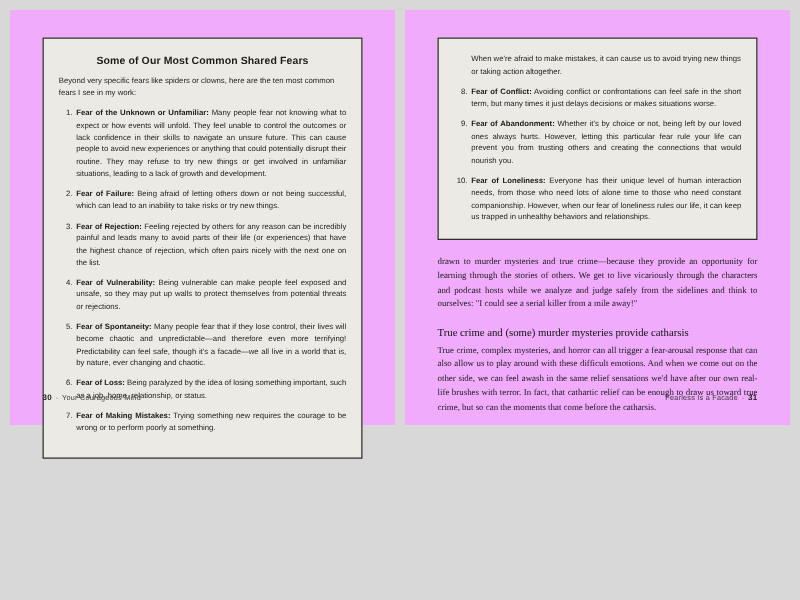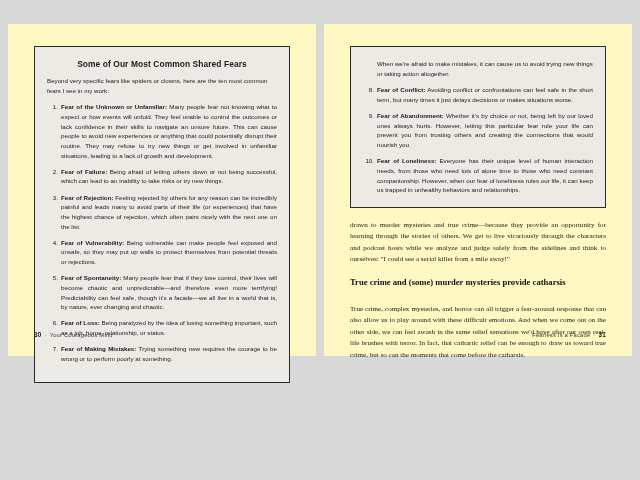--- a/index.html
+++ b/index.html
@@ -15,24 +15,24 @@
   }
   .spread {
     position: absolute;
     left: 0; top: 0;
     width: 640px;
     height: 480px;
     background: #d8d8d8;
   }
   .page {
     position: absolute;
-    top: 24px;
+    top: 8px;
     width: 308px;
     height: 332px;
-    background: #fef9c3;
+    background: #f0abfc;
     box-sizing: border-box;
   }
   .page-left { left: 8px; padding: 22px 26px 0 26px; }
   .page-right { left: 324px; padding: 22px 26px 0 26px; }
 
   
   .fearbox {
     border: 1px solid #2b2b2b;
     background: #eceae4;
     padding: 10px 12px 12px 12px;
@@ -89,23 +89,23 @@
     line-height: 1.62;
     color: #1a1a1a;
     text-align: justify;
     margin: 0;
   }
   .bodytext.indent { text-indent: 11px; }
   .gap-after { margin-bottom: 7px; }
   h3.sub {
     font-family: "Liberation Serif", serif;
     font-size: 8.6px;
-    font-weight: bold;
+    font-weight: normal;
     color: #111;
-    margin: 11px 0 16px 0;
+    margin: 11px 0 3px 0;
     line-height: 1.25;
   }
 
   
   .footer {
     position: absolute;
     bottom: 18px;
     font-family: "Liberation Sans", sans-serif;
     font-size: 5.8px;
     color: #3b3b3b;

